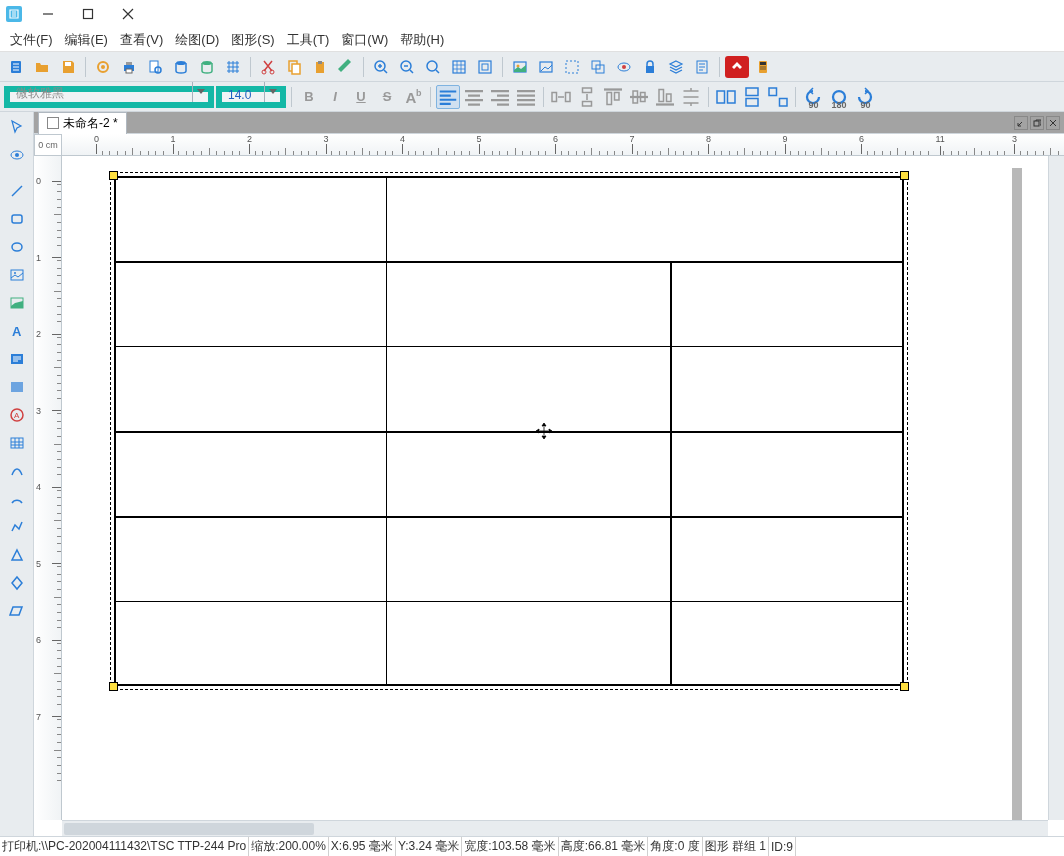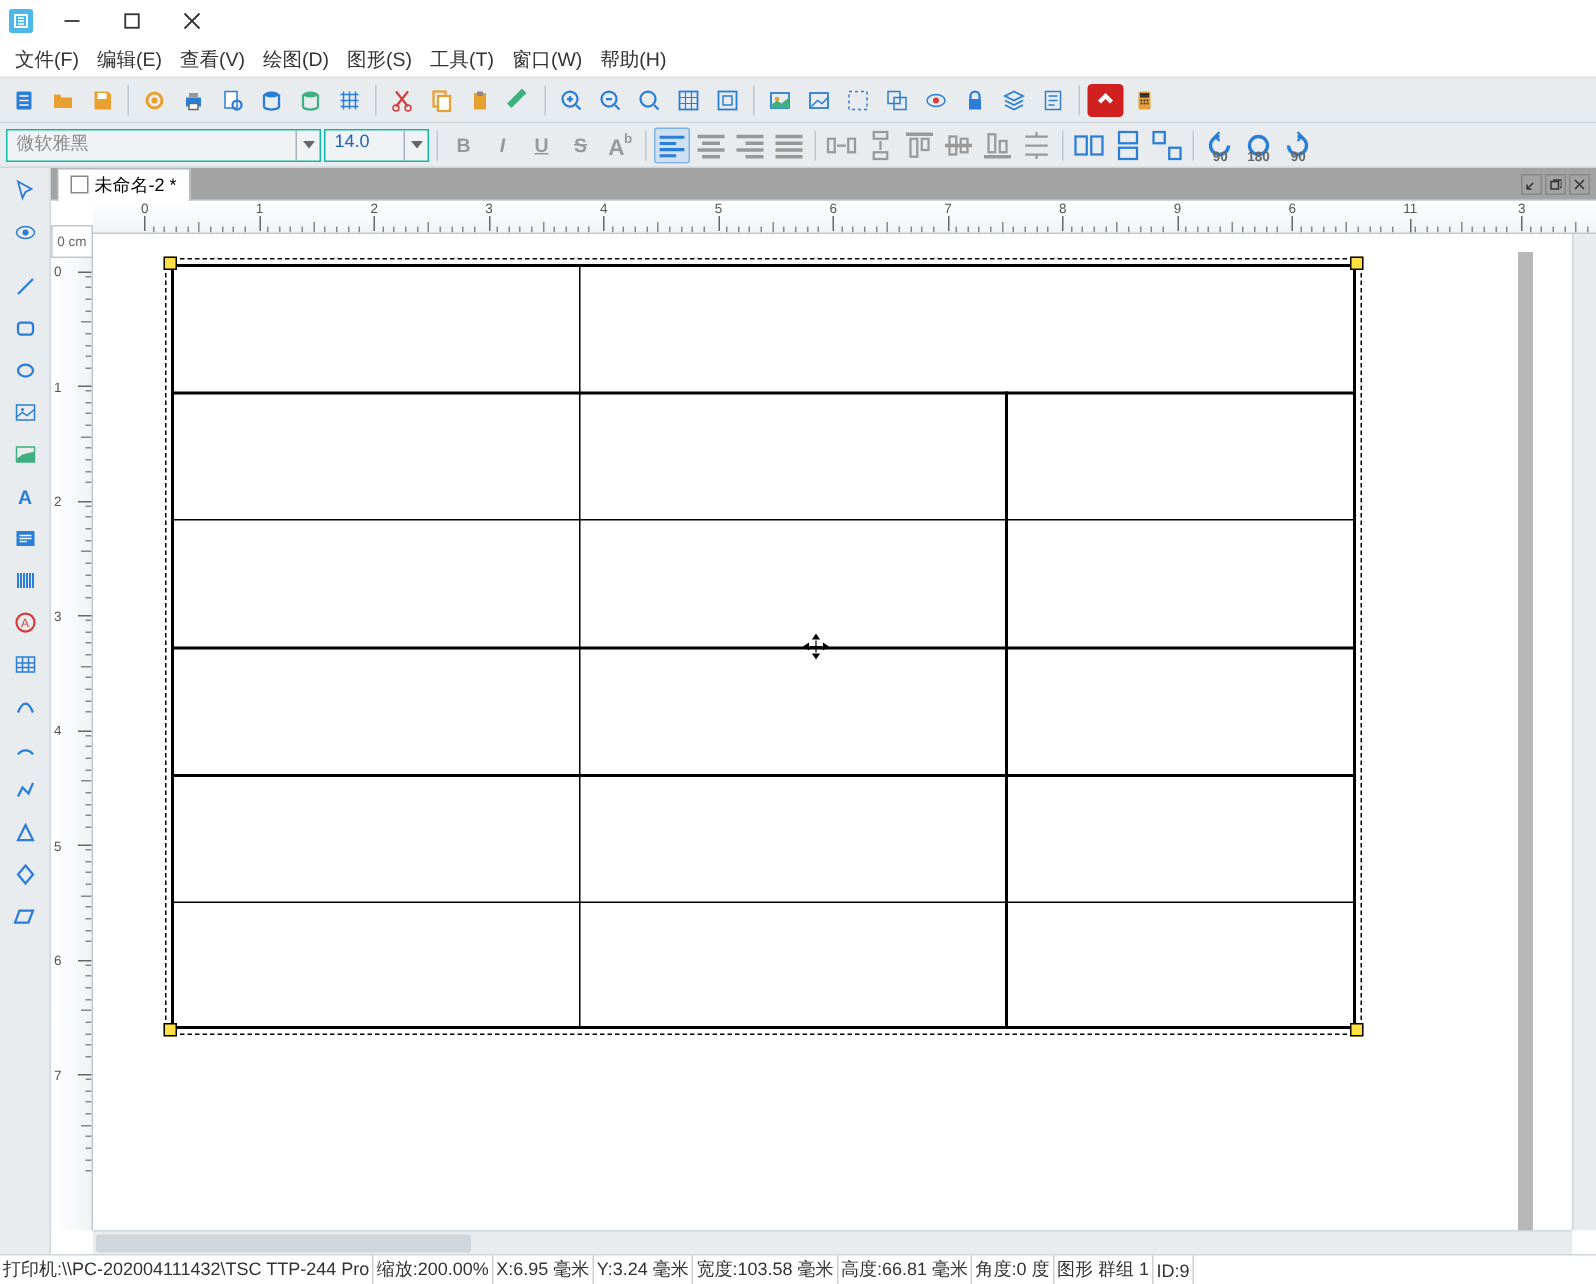--- a/index.html
+++ b/index.html
@@ -21,21 +21,21 @@
 
 .toolbar { height:30px; background:#e8ecef; display:flex; align-items:center; padding:0 4px; gap:2px; border-bottom:1px solid #cfd6dc; }
 .tbtn { width:24px; height:24px; border:1px solid transparent; border-radius:2px; display:flex; align-items:center; justify-content:center; }
 .sep { width:1px; height:20px; background:#bfc8cf; margin:0 3px; }
 .toolbar svg { width:16px; height:16px; }
 .toolbar .redbtn { width:24px; height:22px; background:#d02020; border-radius:3px; display:flex; align-items:center; justify-content:center; }
 .toolbar .redbtn svg { fill:#fff; width:14px; height:14px; }
 
 
 .fmtbar { height:30px; background:#e8ecef; display:flex; align-items:center; padding:0 4px; gap:2px; border-bottom:1px solid #cfd6dc; }
-.combo { height:22px; border:1px solid #14b8a6; background:#f0f3f5; display:flex; align-items:flex-start; font-size:12px; }
+.combo { height:22px; border:6px solid #14b8a6; background:#f0f3f5; display:flex; align-items:flex-end; font-size:12px; }
 .combo.font { width:210px; }
 .combo.size { width:70px; }
 .combo-input { flex:1; padding:0 6px; color:#8a8a8a; background:transparent; }
 .combo-input.blue { color:#2060c0; }
 .combo-btn { width:16px; height:20px; border-left:1px solid #a6b2bd; display:flex; align-items:center; justify-content:center; }
 .fmtbtn { width:24px; height:24px; display:flex; align-items:center; justify-content:center; color:#999; font-size:13px; font-weight:bold; }
 .fmtbtn.active { background:#d0e0f0; border:1px solid #7fb3e0; border-radius:2px; }
 
 
 .workarea { display:flex; height:calc(856px - 28px - 24px - 30px - 30px - 20px); }
@@ -43,21 +43,21 @@
 .vbtn { width:26px; height:26px; display:flex; align-items:center; justify-content:center; border:1px solid transparent; border-radius:2px; }
 .vbtn svg { width:16px; height:16px; }
 
 .canvas-wrap { flex:1; display:flex; flex-direction:column; background:#fff; position:relative; }
 .doctab { height:22px; background:#a3a3a3; display:flex; align-items:center; border-bottom:1px solid #cfd6dc; padding:0 4px; }
 .doctab .tab { display:flex; align-items:center; gap:4px; background:#fff; padding:2px 8px; border:1px solid #b0b8c0; border-bottom:none; font-size:12px; }
 .doctab .tabicon { width:12px; height:12px; background:#fff; border:1px solid #888; }
 .doctab .winctrl { margin-left:auto; display:flex; gap:2px; }
 .doctab .winctrl div { width:14px; height:14px; border:1px solid #888; display:flex; align-items:center; justify-content:center; font-size:9px; }
 
-.rulers-corner { width:28px; height:22px; background:#fff; border:1px solid #bfc8cf; display:flex; align-items:center; justify-content:center; font-size:9px; color:#666; position:absolute; left:0; top:22px; z-index:2;margin-top:16px; }
+.rulers-corner { width:28px; height:22px; background:#fff; border:1px solid #bfc8cf; display:flex; align-items:center; justify-content:center; font-size:9px; color:#666; position:absolute; left:0; top:22px; z-index:2; }
 .hruler { height:22px; background:linear-gradient(#fff,#f0f3f5); border-bottom:1px solid #bfc8cf; position:absolute; left:28px; right:0; top:22px; z-index:1; overflow:hidden; }
 .hruler-inner { position:relative; height:100%; white-space:nowrap; }
 .hruler-tick { position:absolute; top:0; height:22px; display:flex; flex-direction:column; align-items:center; }
 .hruler-tick .num { font-size:9px; color:#555; }
 .hruler-tick .major { width:1px; height:10px; background:#666; }
 .hruler .minor { position:absolute; bottom:0; width:1px; height:5px; background:#888; }
 
 .vruler { width:28px; background:linear-gradient(90deg,#fff,#f0f3f5); border-right:1px solid #bfc8cf; position:absolute; left:0; top:44px; bottom:16px; z-index:1; overflow:hidden; }
 .vruler-tick { position:absolute; left:0; width:28px; display:flex; align-items:center; }
 .vruler-tick .num { font-size:9px; color:#555; margin-left:2px; }

